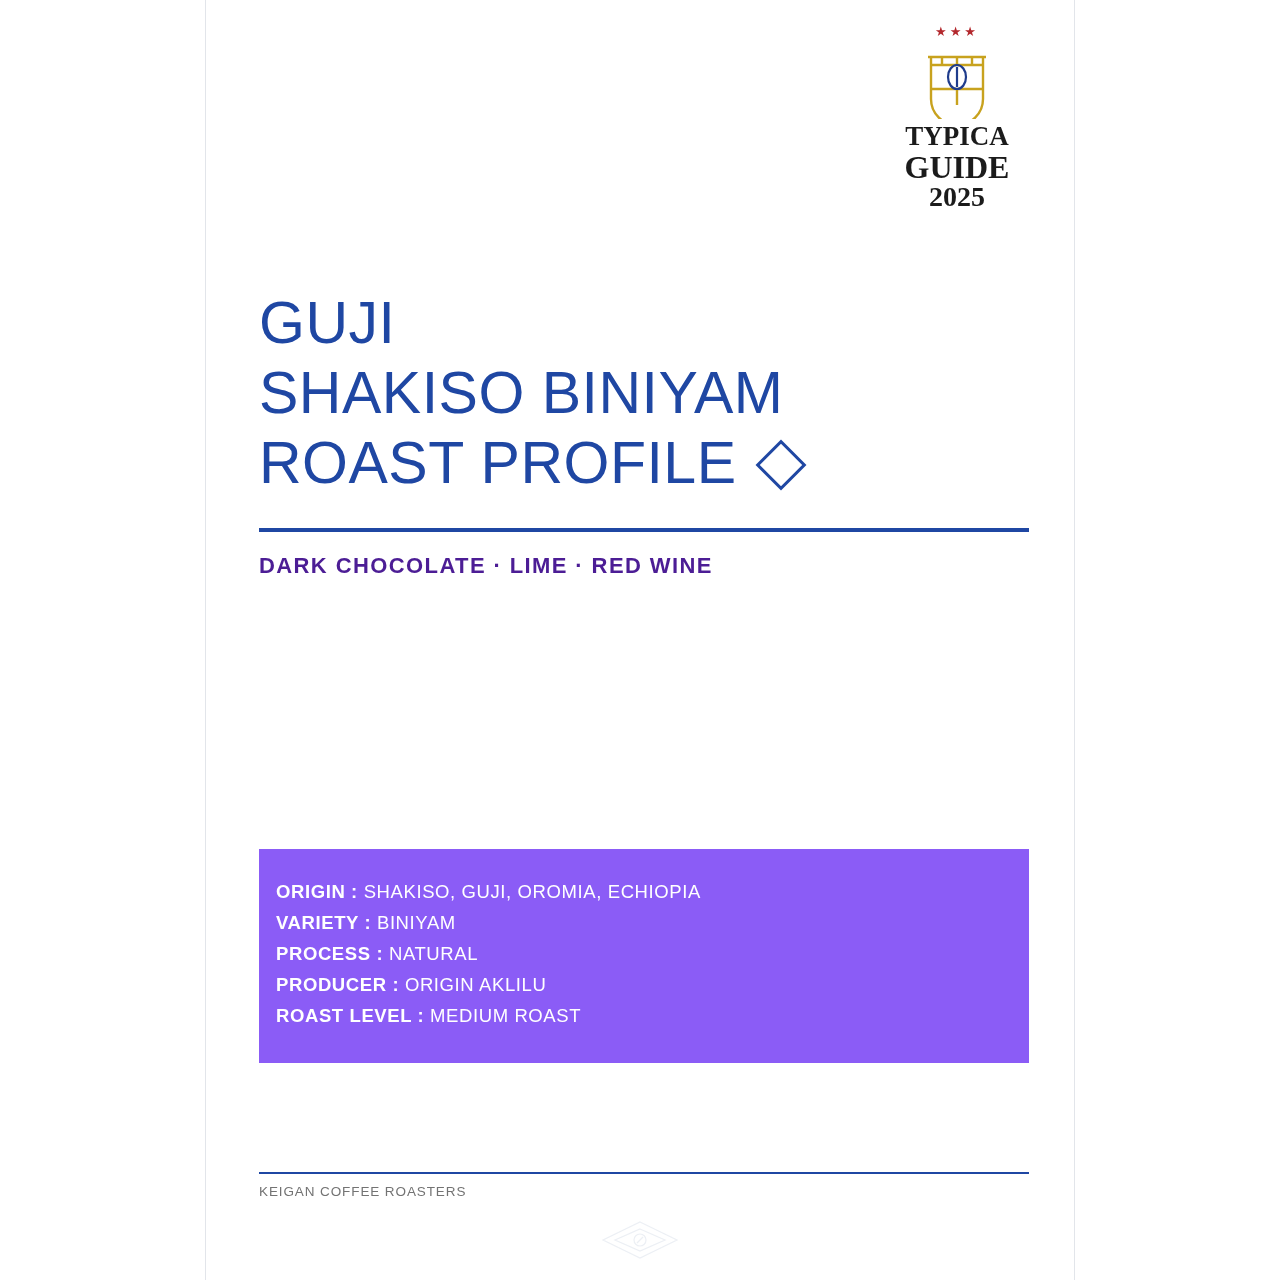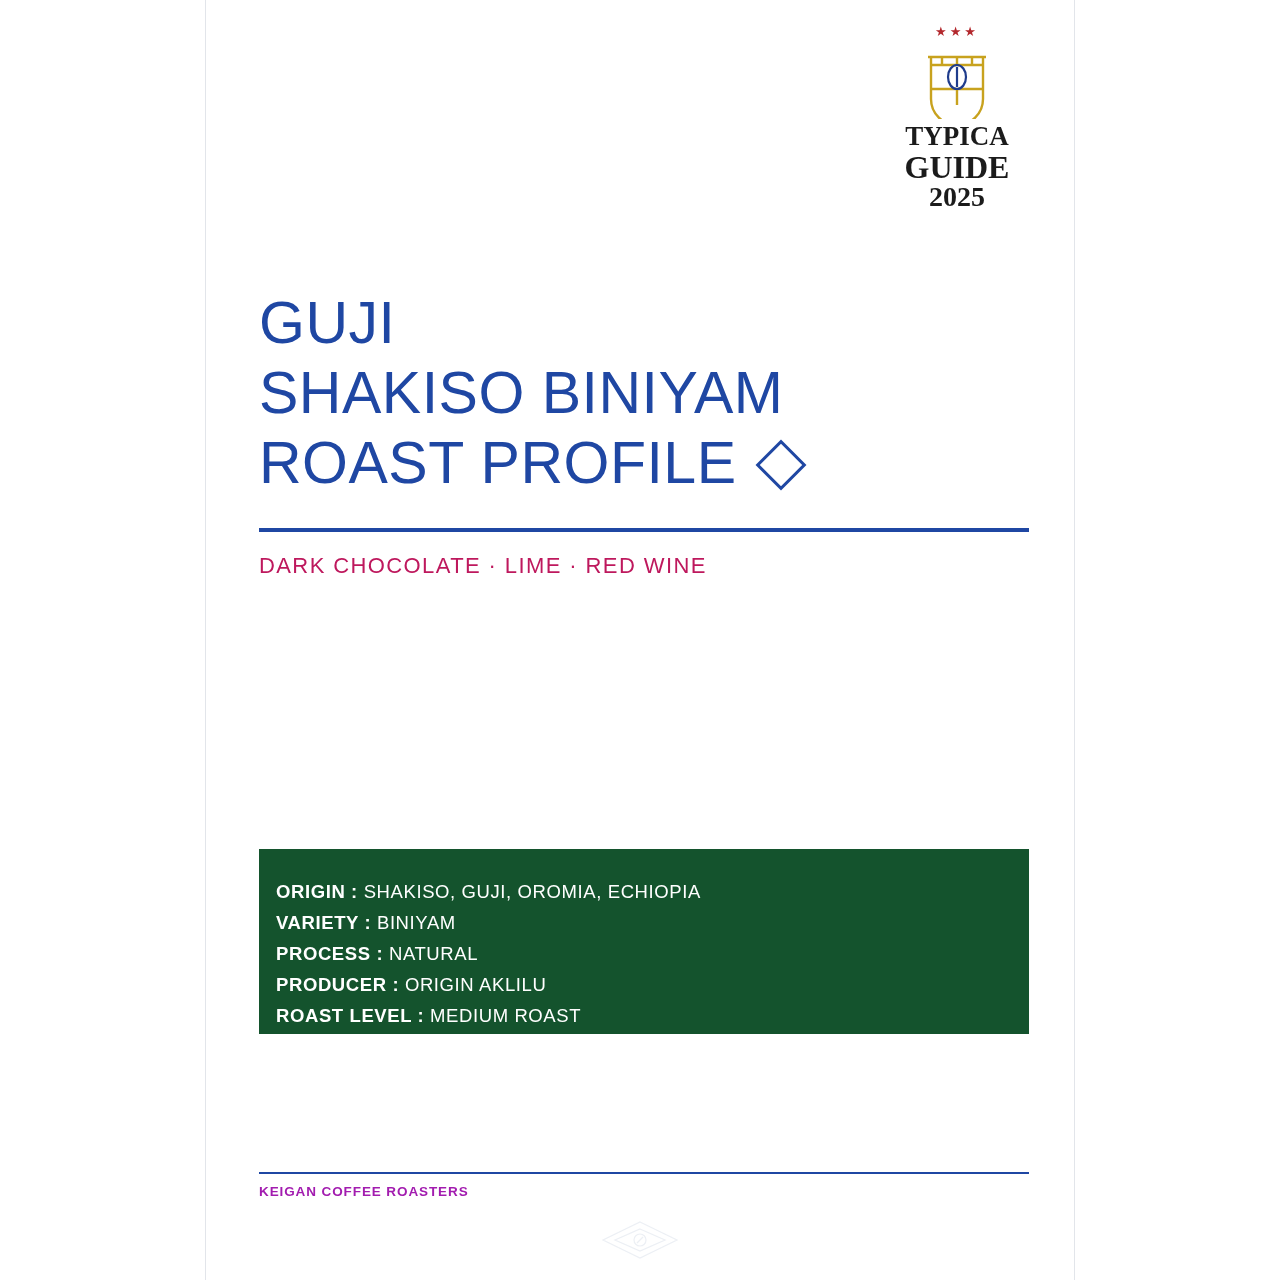--- a/index.html
+++ b/index.html
@@ -93,34 +93,34 @@
     width: 770px;
     height: 4px;
     background: #1f47a3;
   }
   .notes {
     position: absolute;
     left: 53px;
     top: 553px;
     width: 770px;
     font-family: "Liberation Sans Narrow", "Liberation Sans", sans-serif;
-    font-weight: normal;
+    font-weight: bold;
     font-size: 22px;
     letter-spacing: 1.4px;
-    color: #be185d;
+    color: #4c1d95;
   }
 
   
   .info-panel {
     position: absolute;
     left: 53px;
     top: 849px;
     width: 770px;
-    height: 185px;
-    background: #14532d;
+    height: 214px;
+    background: #8b5cf6;
     color: #ffffff;
     box-sizing: border-box;
     padding: 27px 0 0 17px;
   }
   .info-row {
     font-family: "Liberation Sans Narrow", "Liberation Sans", sans-serif;
     font-size: 18.5px;
     letter-spacing: 0.6px;
     line-height: 31px;
     white-space: nowrap;
@@ -135,24 +135,24 @@
     top: 1172px;
     width: 770px;
     height: 2px;
     background: #1f47a3;
   }
   .footer-text {
     position: absolute;
     left: 53px;
     top: 1184px;
     font-family: "Liberation Sans Narrow", "Liberation Sans", sans-serif;
-    font-weight: bold;
+    font-weight: normal;
     font-size: 13.5px;
     letter-spacing: 0.9px;
-    color: #a21caf;
+    color: #737373;
   }
   .watermark {
     position: absolute;
     left: 50%;
     transform: translateX(-50%);
     bottom: 18px;
     width: 86px;
     height: 44px;
     opacity: 0.35;
   }

